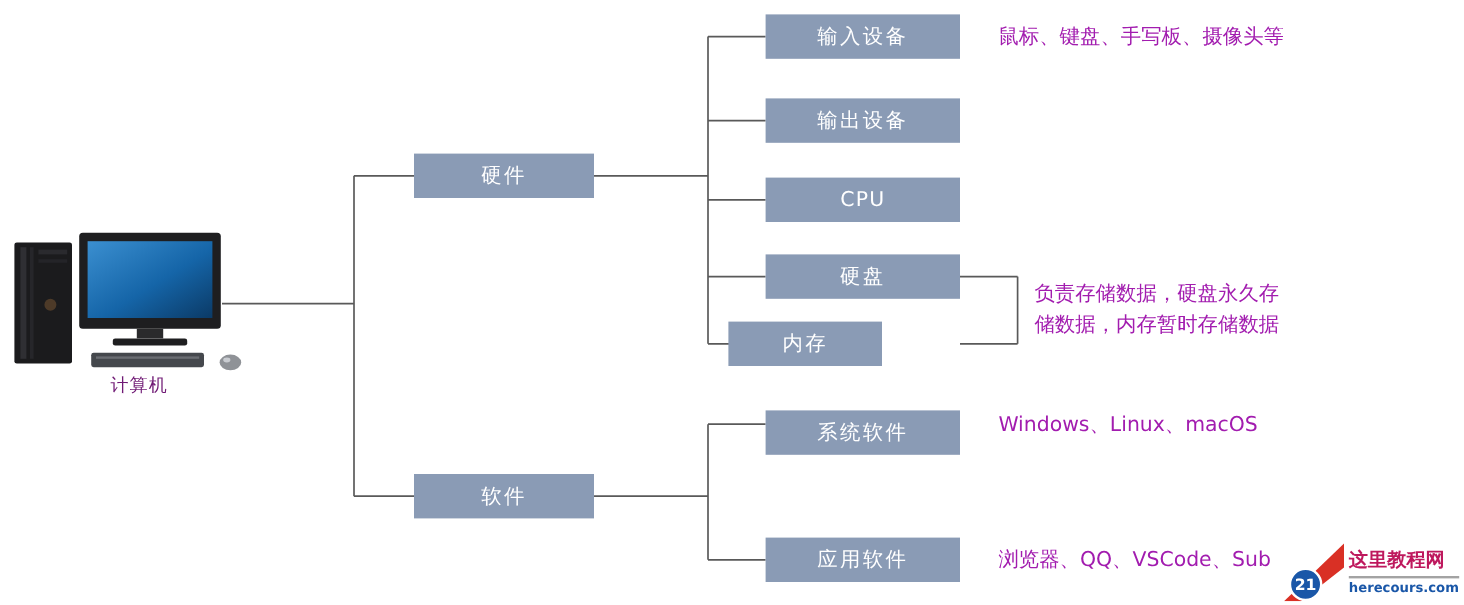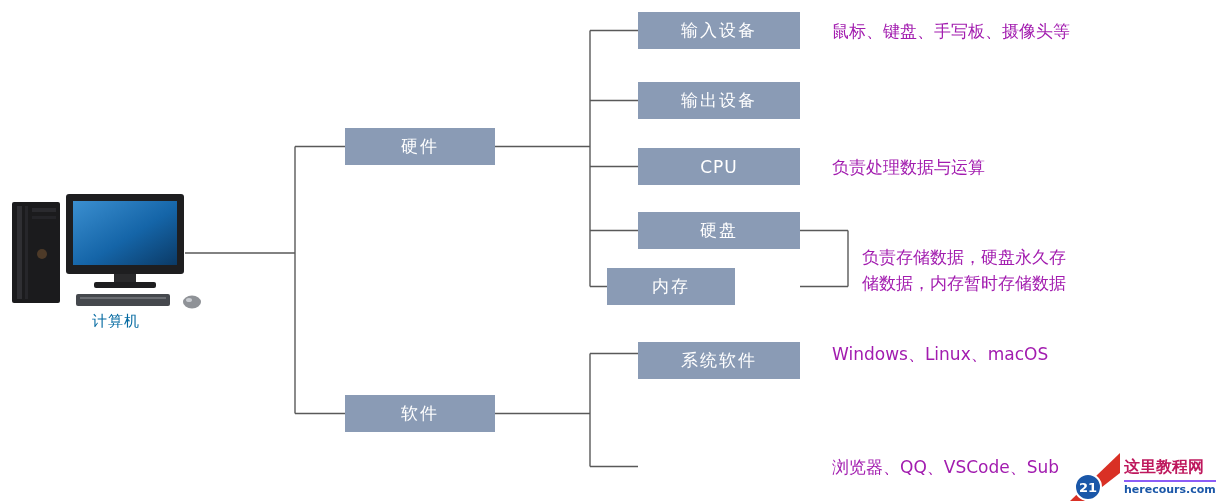--- a/index.html
+++ b/index.html
@@ -17,36 +17,36 @@
     display:flex;align-items:center;justify-content:center;
     font-size:17px;letter-spacing:2px;
     box-sizing:border-box;
   }
   .desc{
     position:absolute;
     color:#a21caf;
     font-size:17px;line-height:22px;
     white-space:nowrap;
   }
-  .desc.multi{white-space:normal;line-height:26px;margin-top:12px;}
+  .desc.multi{white-space:normal;line-height:26px;}
   .computer-wrap{position:absolute;left:8px;top:192px;width:210px;height:125px;}
   .computer-label{
     position:absolute;left:78px;top:312px;width:76px;text-align:center;
-    font-size:15px;color:#0369a1;letter-spacing:1px;
+    font-size:15px;color:#701a75;letter-spacing:1px;
   }
   .watermark{
     position:absolute;right:2px;bottom:2px;width:150px;height:52px;
     display:flex;align-items:center;background:#ffffff;
   }
   .wm-logo{width:52px;height:50px;flex:0 0 auto;}
   .wm-text{margin-left:4px;}
   .wm-title{color:#be185d;font-weight:bold;font-size:16px;white-space:nowrap;}
   .wm-sub{
     color:#1a57a8;font-size:11px;font-weight:bold;white-space:nowrap;
-    border-top:2px solid #8b5cf6;margin-top:2px;padding-top:1px;
+    border-top:2px solid #a3a3a3;margin-top:2px;padding-top:1px;
   }
 </style>
 </head>
 <body>
 
 <div class="stage">
 
   <svg class="connectors" width="1220" height="504" viewBox="0 0 1220 504">
     <g stroke="#595959" stroke-width="1.4" fill="none">
 
@@ -107,23 +107,23 @@
 
   <div class="node" style="left:345px;top:128px;width:150px;height:37px">硬件</div>
   <div class="node" style="left:345px;top:395px;width:150px;height:37px">软件</div>
 
   <div class="node" style="left:638px;top:12px;width:162px;height:37px">输入设备</div>
   <div class="node" style="left:638px;top:82px;width:162px;height:37px">输出设备</div>
   <div class="node" style="left:638px;top:148px;width:162px;height:37px;letter-spacing:1px">CPU</div>
   <div class="node" style="left:638px;top:212px;width:162px;height:37px">硬盘</div>
   <div class="node" style="left:607px;top:268px;width:128px;height:37px">内存</div>
   <div class="node" style="left:638px;top:342px;width:162px;height:37px">系统软件</div>
+  <div class="node" style="left:638px;top:448px;width:162px;height:37px">应用软件</div>
 
   <div class="desc" style="left:832px;top:20px">鼠标、键盘、手写板、摄像头等</div>
-  <div class="desc" style="left:832px;top:156px">负责处理数据与运算</div>
   <div class="desc multi" style="left:862px;top:232px;width:212px">负责存储数据，硬盘永久存储数据，内存暂时存储数据</div>
   <div class="desc" style="left:832px;top:343px">Windows、Linux、macOS</div>
   <div class="desc" style="left:832px;top:456px">浏览器、QQ、VSCode、Sub</div>
 
   <div class="watermark">
     <svg class="wm-logo" viewBox="0 0 52 50">
       <polygon points="2,50 52,2 52,22 16,50" fill="#d93025"></polygon>
       <circle cx="20" cy="36" r="13" fill="#1a57a8" stroke="#ffffff" stroke-width="2"></circle>
       <text x="20" y="41" text-anchor="middle" font-size="13" font-weight="bold" fill="#ffffff">21</text>
     </svg>

